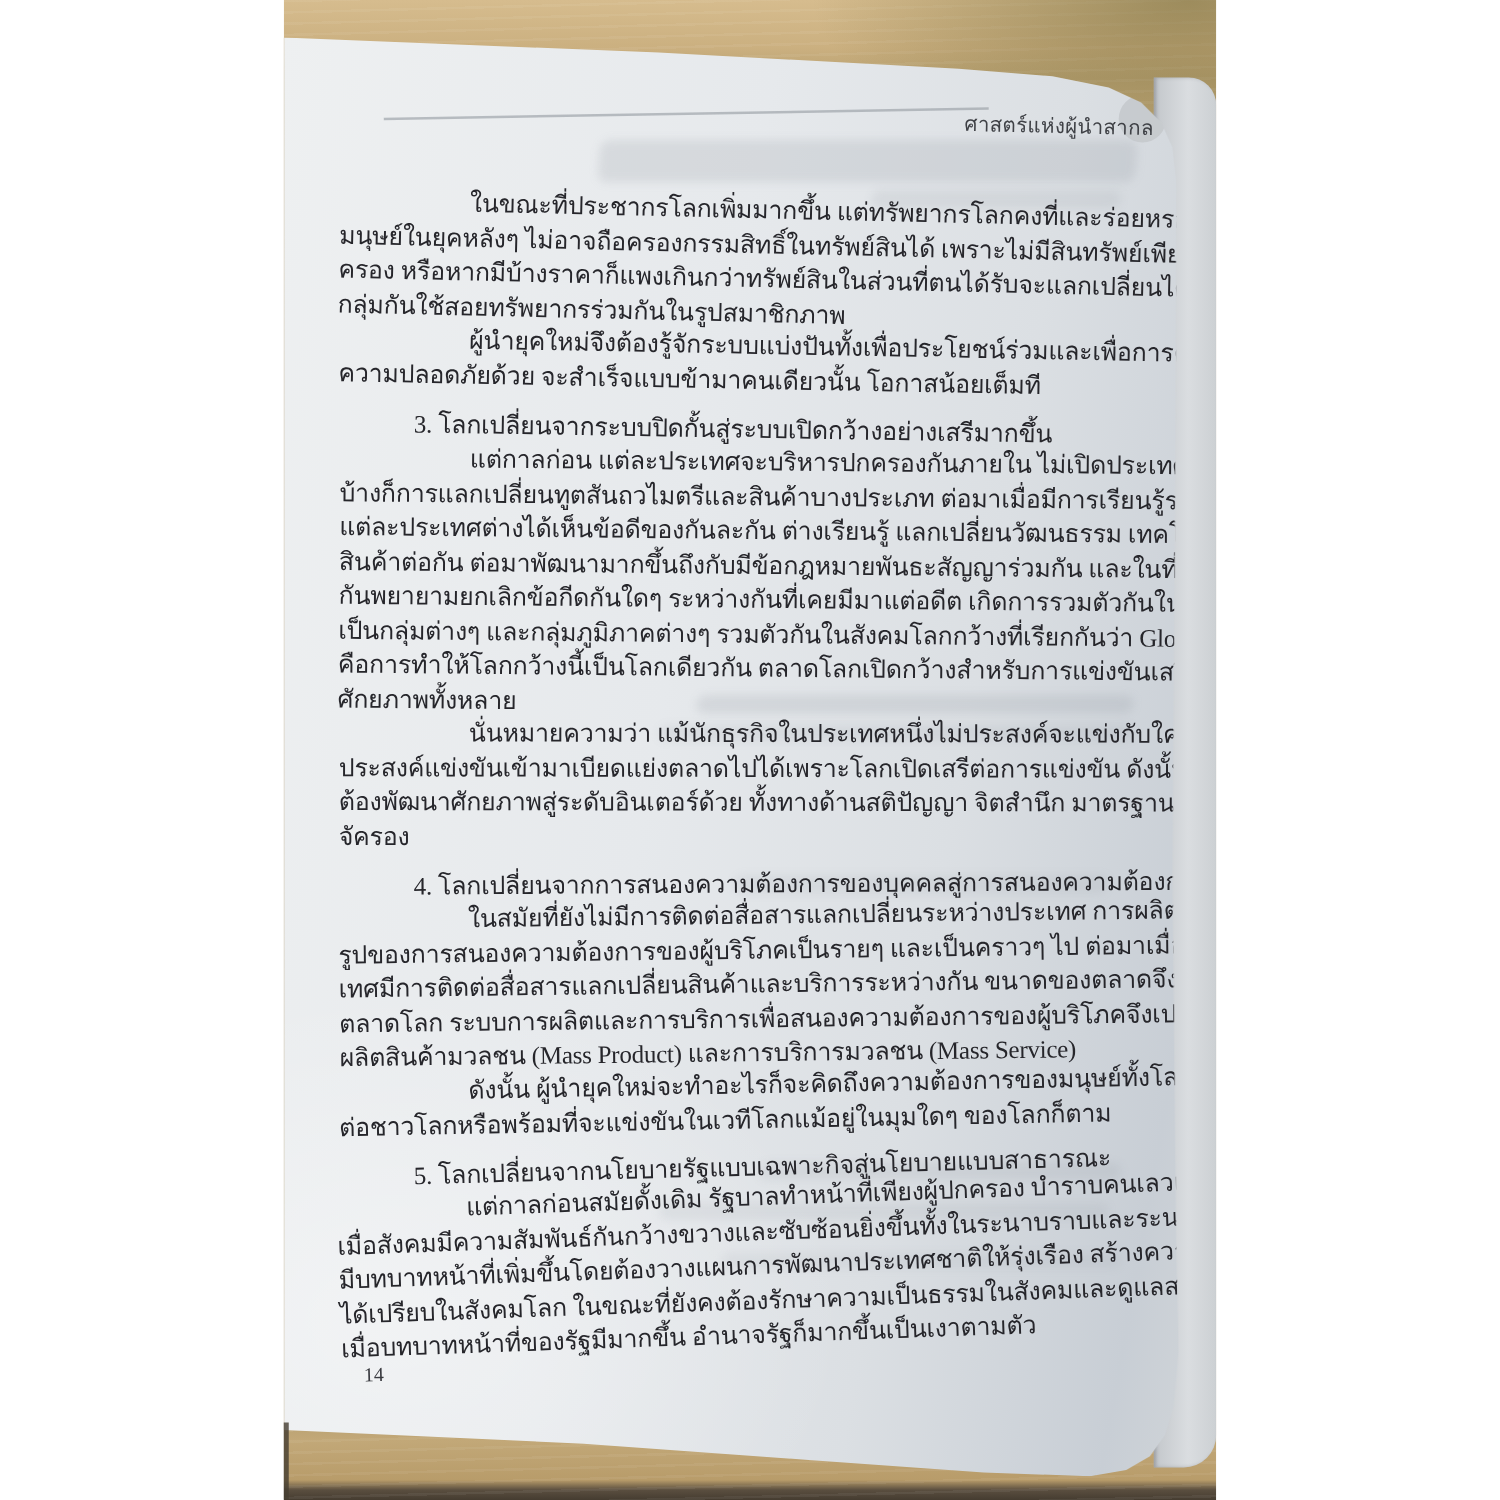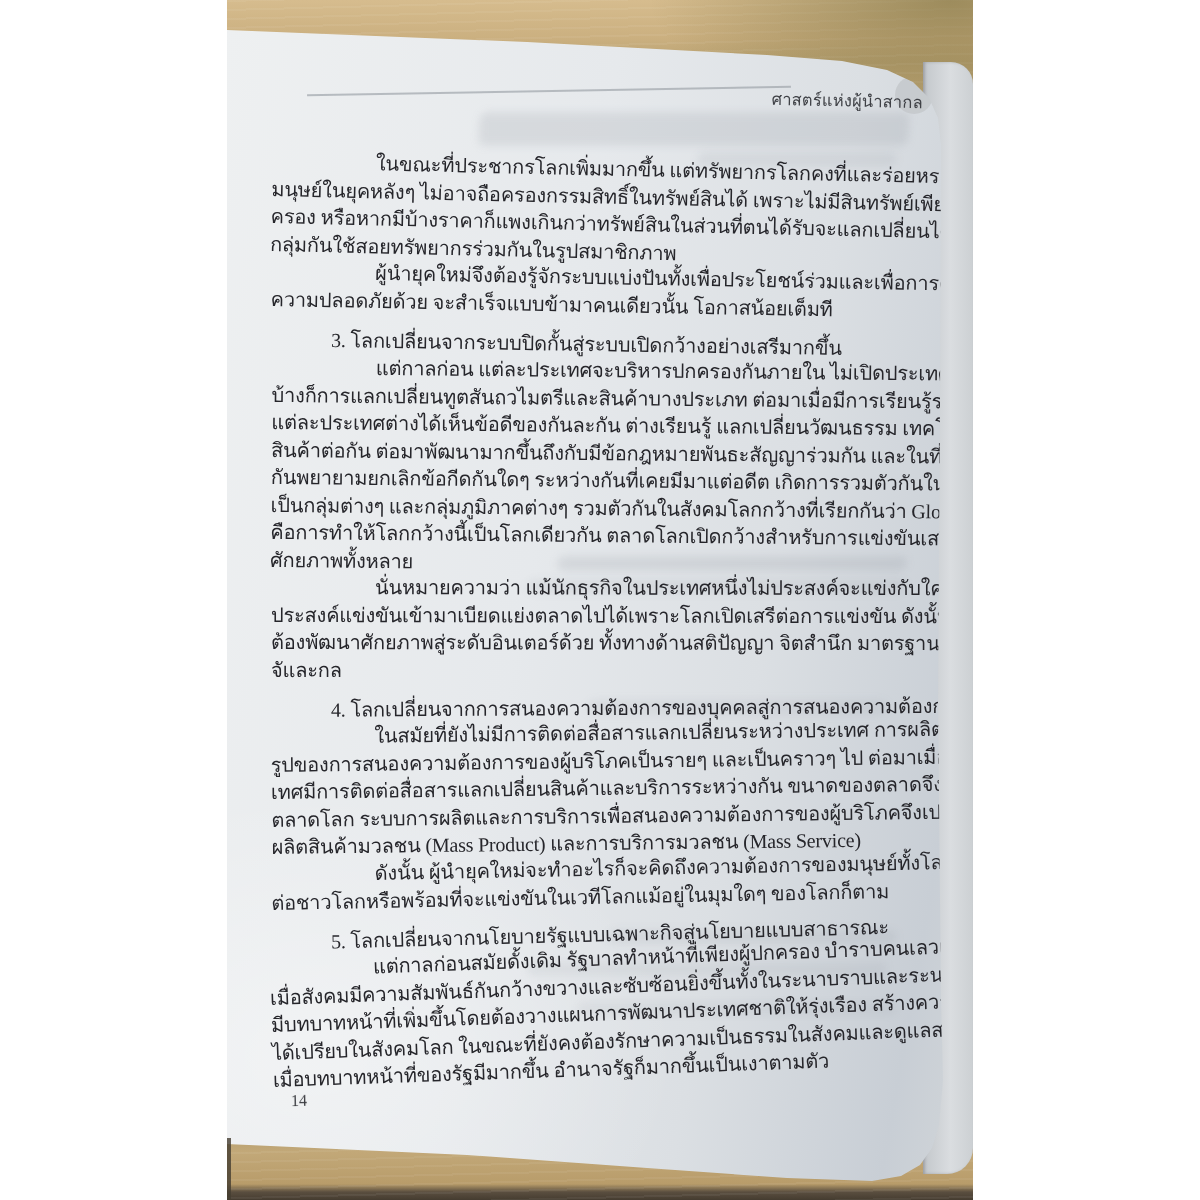--- a/index.html
+++ b/index.html
@@ -106,21 +106,21 @@
           <div class="line">สินค้าต่อกัน   ต่อมาพัฒนามากขึ้นถึงกับมีข้อกฎหมายพันธะสัญญาร่วมกัน   และในที่สุดก็พร้อมใจ</div>
           <div class="line">กันพยายามยกเลิกข้อกีดกันใดๆ ระหว่างกันที่เคยมีมาแต่อดีต   เกิดการรวมตัวกันในแต่ละภูมิภาค</div>
           <div class="line">เป็นกลุ่มต่างๆ   และกลุ่มภูมิภาคต่างๆ  รวมตัวกันในสังคมโลกกว้างที่เรียกกันว่า  Globalization</div>
           <div class="line">คือการทำให้โลกกว้างนี้เป็นโลกเดียวกัน     ตลาดโลกเปิดกว้างสำหรับการแข่งขันเสรีโดยผู้มี</div>
           <div class="line">ศักยภาพทั้งหลาย</div>
         </div>
         <div class="para" style="transform: rotate(0.1deg);">
           <div class="line indent">นั่นหมายความว่า   แม้นักธุรกิจในประเทศหนึ่งไม่ประสงค์จะแข่งกับใครแต่ก็อาจโดนผู้อื่นที่</div>
           <div class="line">ประสงค์แข่งขันเข้ามาเบียดแย่งตลาดไปได้เพราะโลกเปิดเสรีต่อการแข่งขัน   ดังนั้น   ผู้นำยุคใหม่</div>
           <div class="line">ต้องพัฒนาศักยภาพสู่ระดับอินเตอร์ด้วย   ทั้งทางด้านสติปัญญา  จิตสำนึก  มาตรฐานและระบบการ</div>
-          <div class="line">จัและกล</div>
+          <div class="line">จัครอง</div>
         </div>
         <div class="para heading" style="transform: rotate(-0.35deg);">
           <div class="line">4.  โลกเปลี่ยนจากการสนองความต้องการของบุคคลสู่การสนองความต้องการของมวลชน</div>
         </div>
         <div class="para" style="transform: rotate(-0.7deg);">
           <div class="line indent">ในสมัยที่ยังไม่มีการติดต่อสื่อสารแลกเปลี่ยนระหว่างประเทศ  การผลิตและการบริการอยู่ใน</div>
           <div class="line">รูปของการสนองความต้องการของผู้บริโภคเป็นรายๆ และเป็นคราวๆ ไป   ต่อมาเมื่อแต่ละประ-</div>
           <div class="line">เทศมีการติดต่อสื่อสารแลกเปลี่ยนสินค้าและบริการระหว่างกัน   ขนาดของตลาดจึงใหญ่ขึ้นจนเป็น</div>
           <div class="line">ตลาดโลก   ระบบการผลิตและการบริการเพื่อสนองความต้องการของผู้บริโภคจึงเปลี่ยนไปเป็นการ</div>
           <div class="line">ผลิตสินค้ามวลชน (Mass Product) และการบริการมวลชน (Mass Service)</div>

